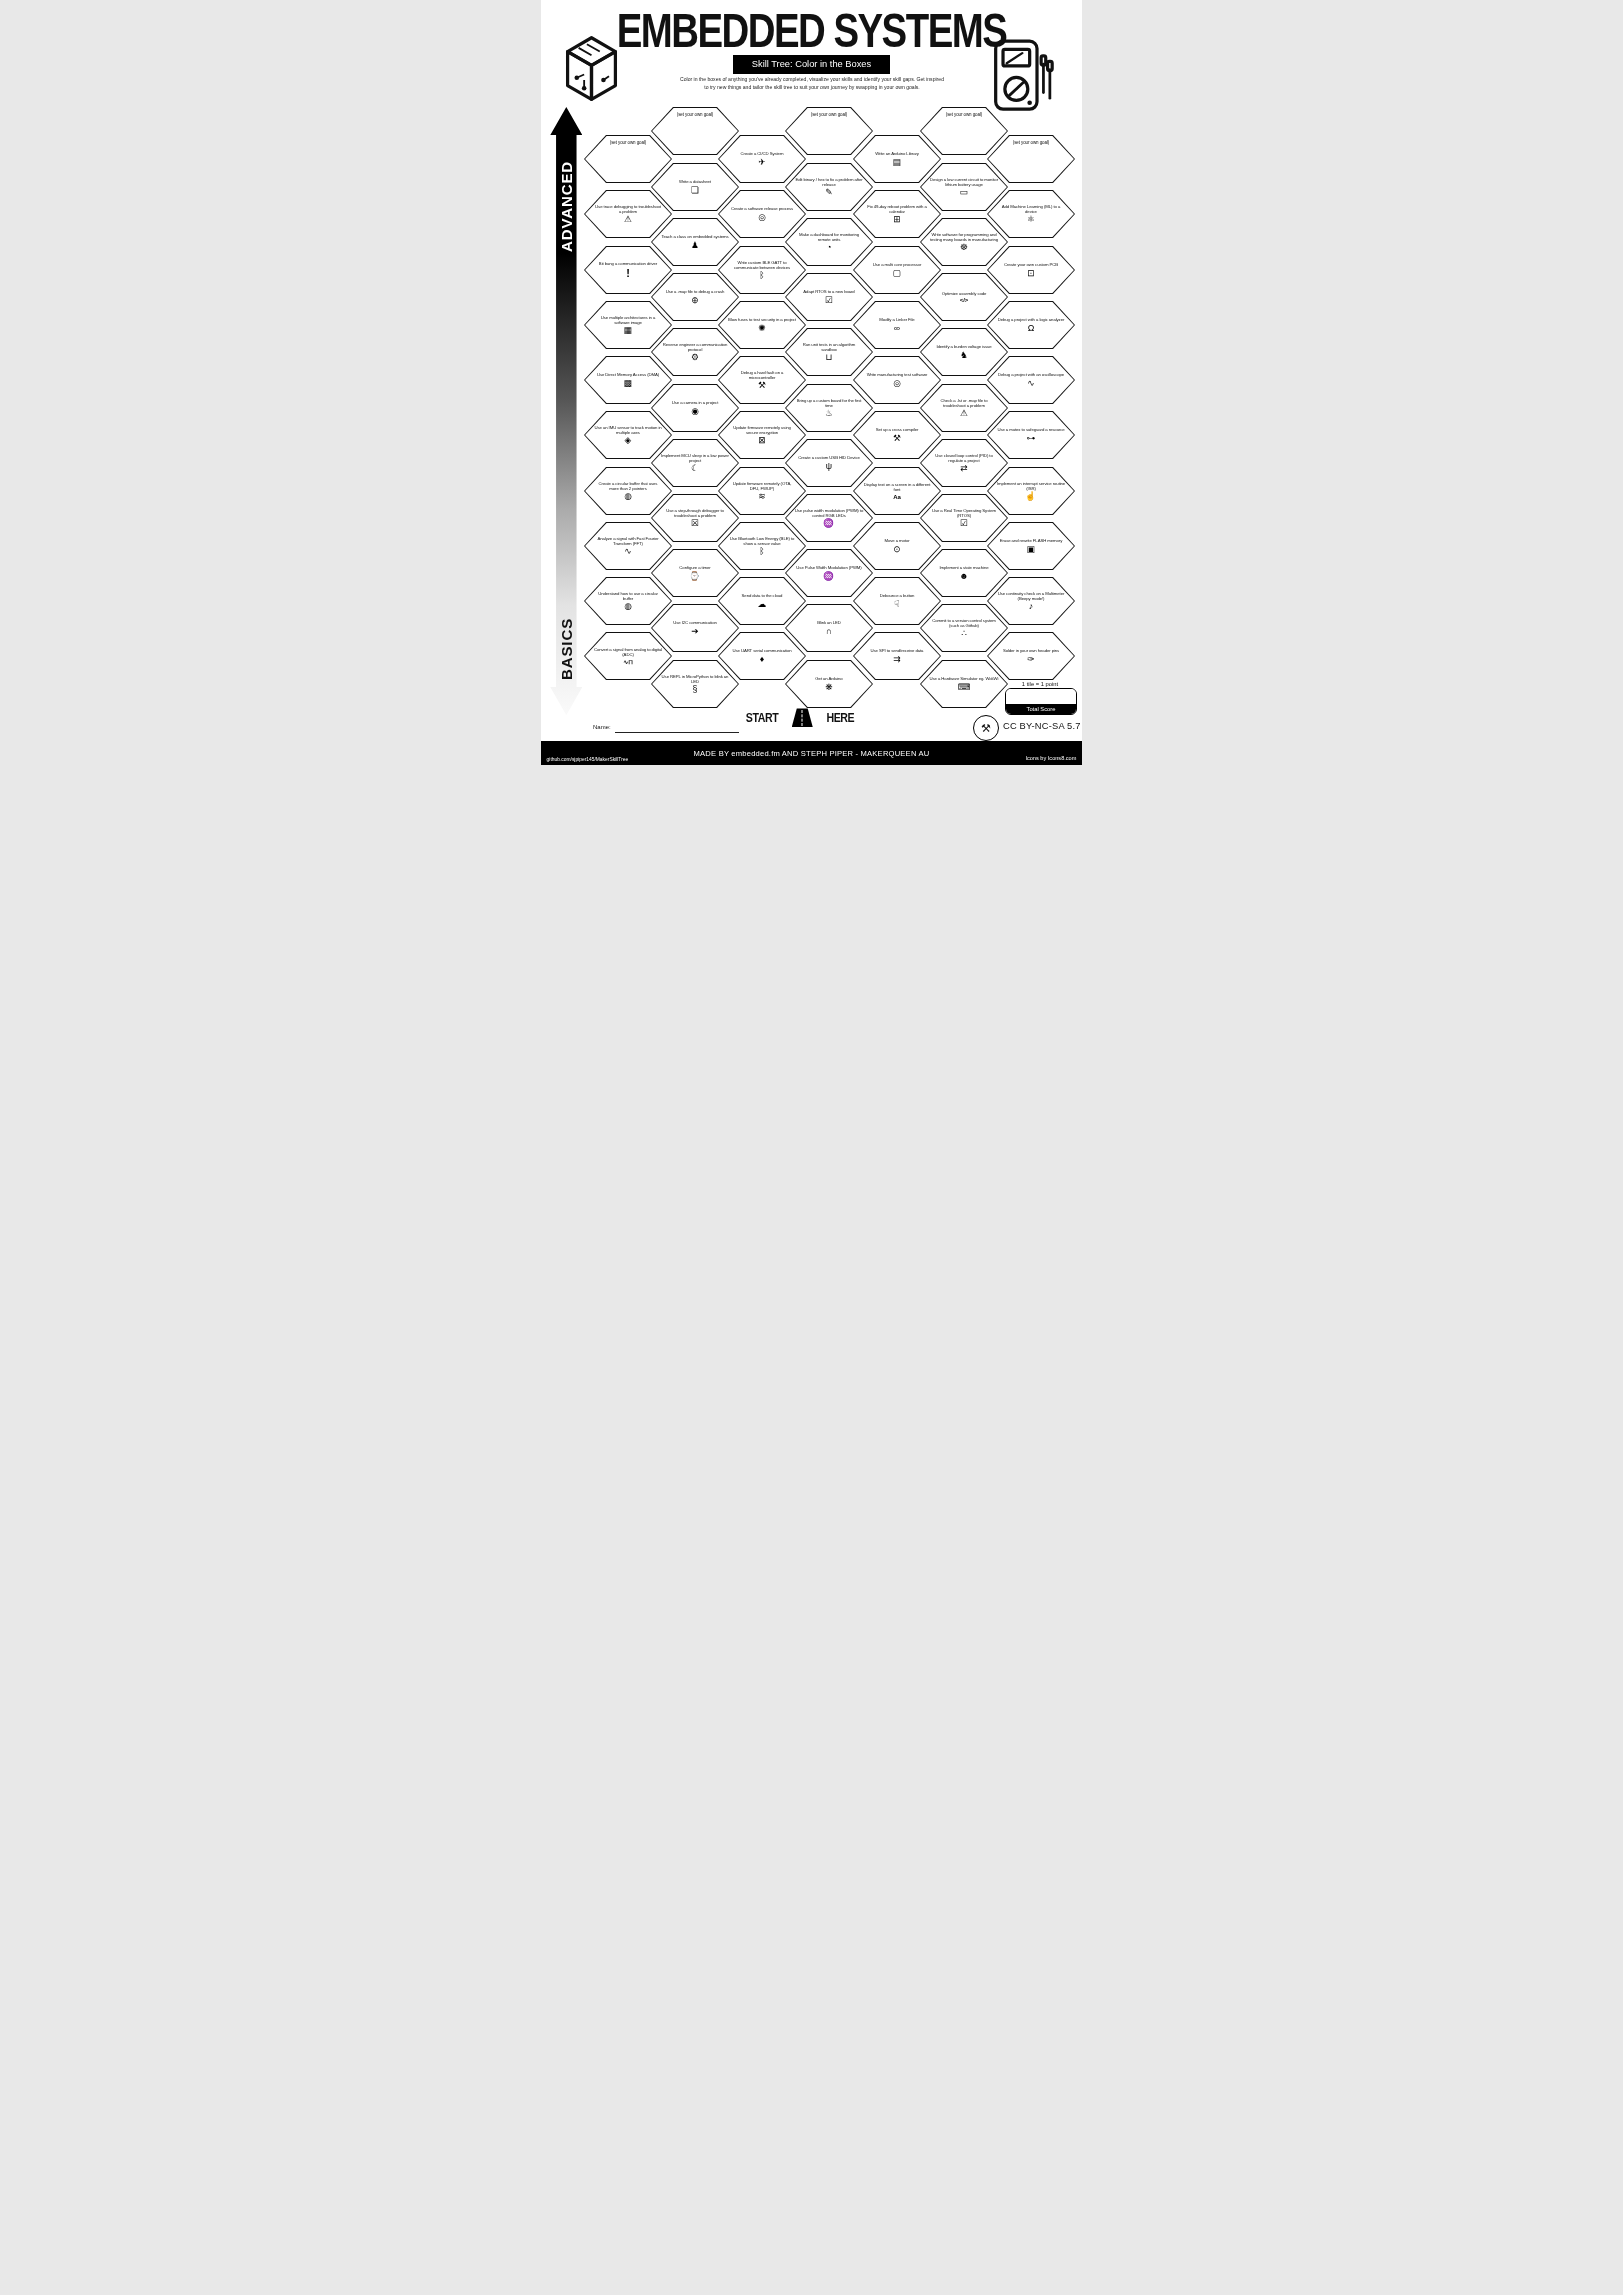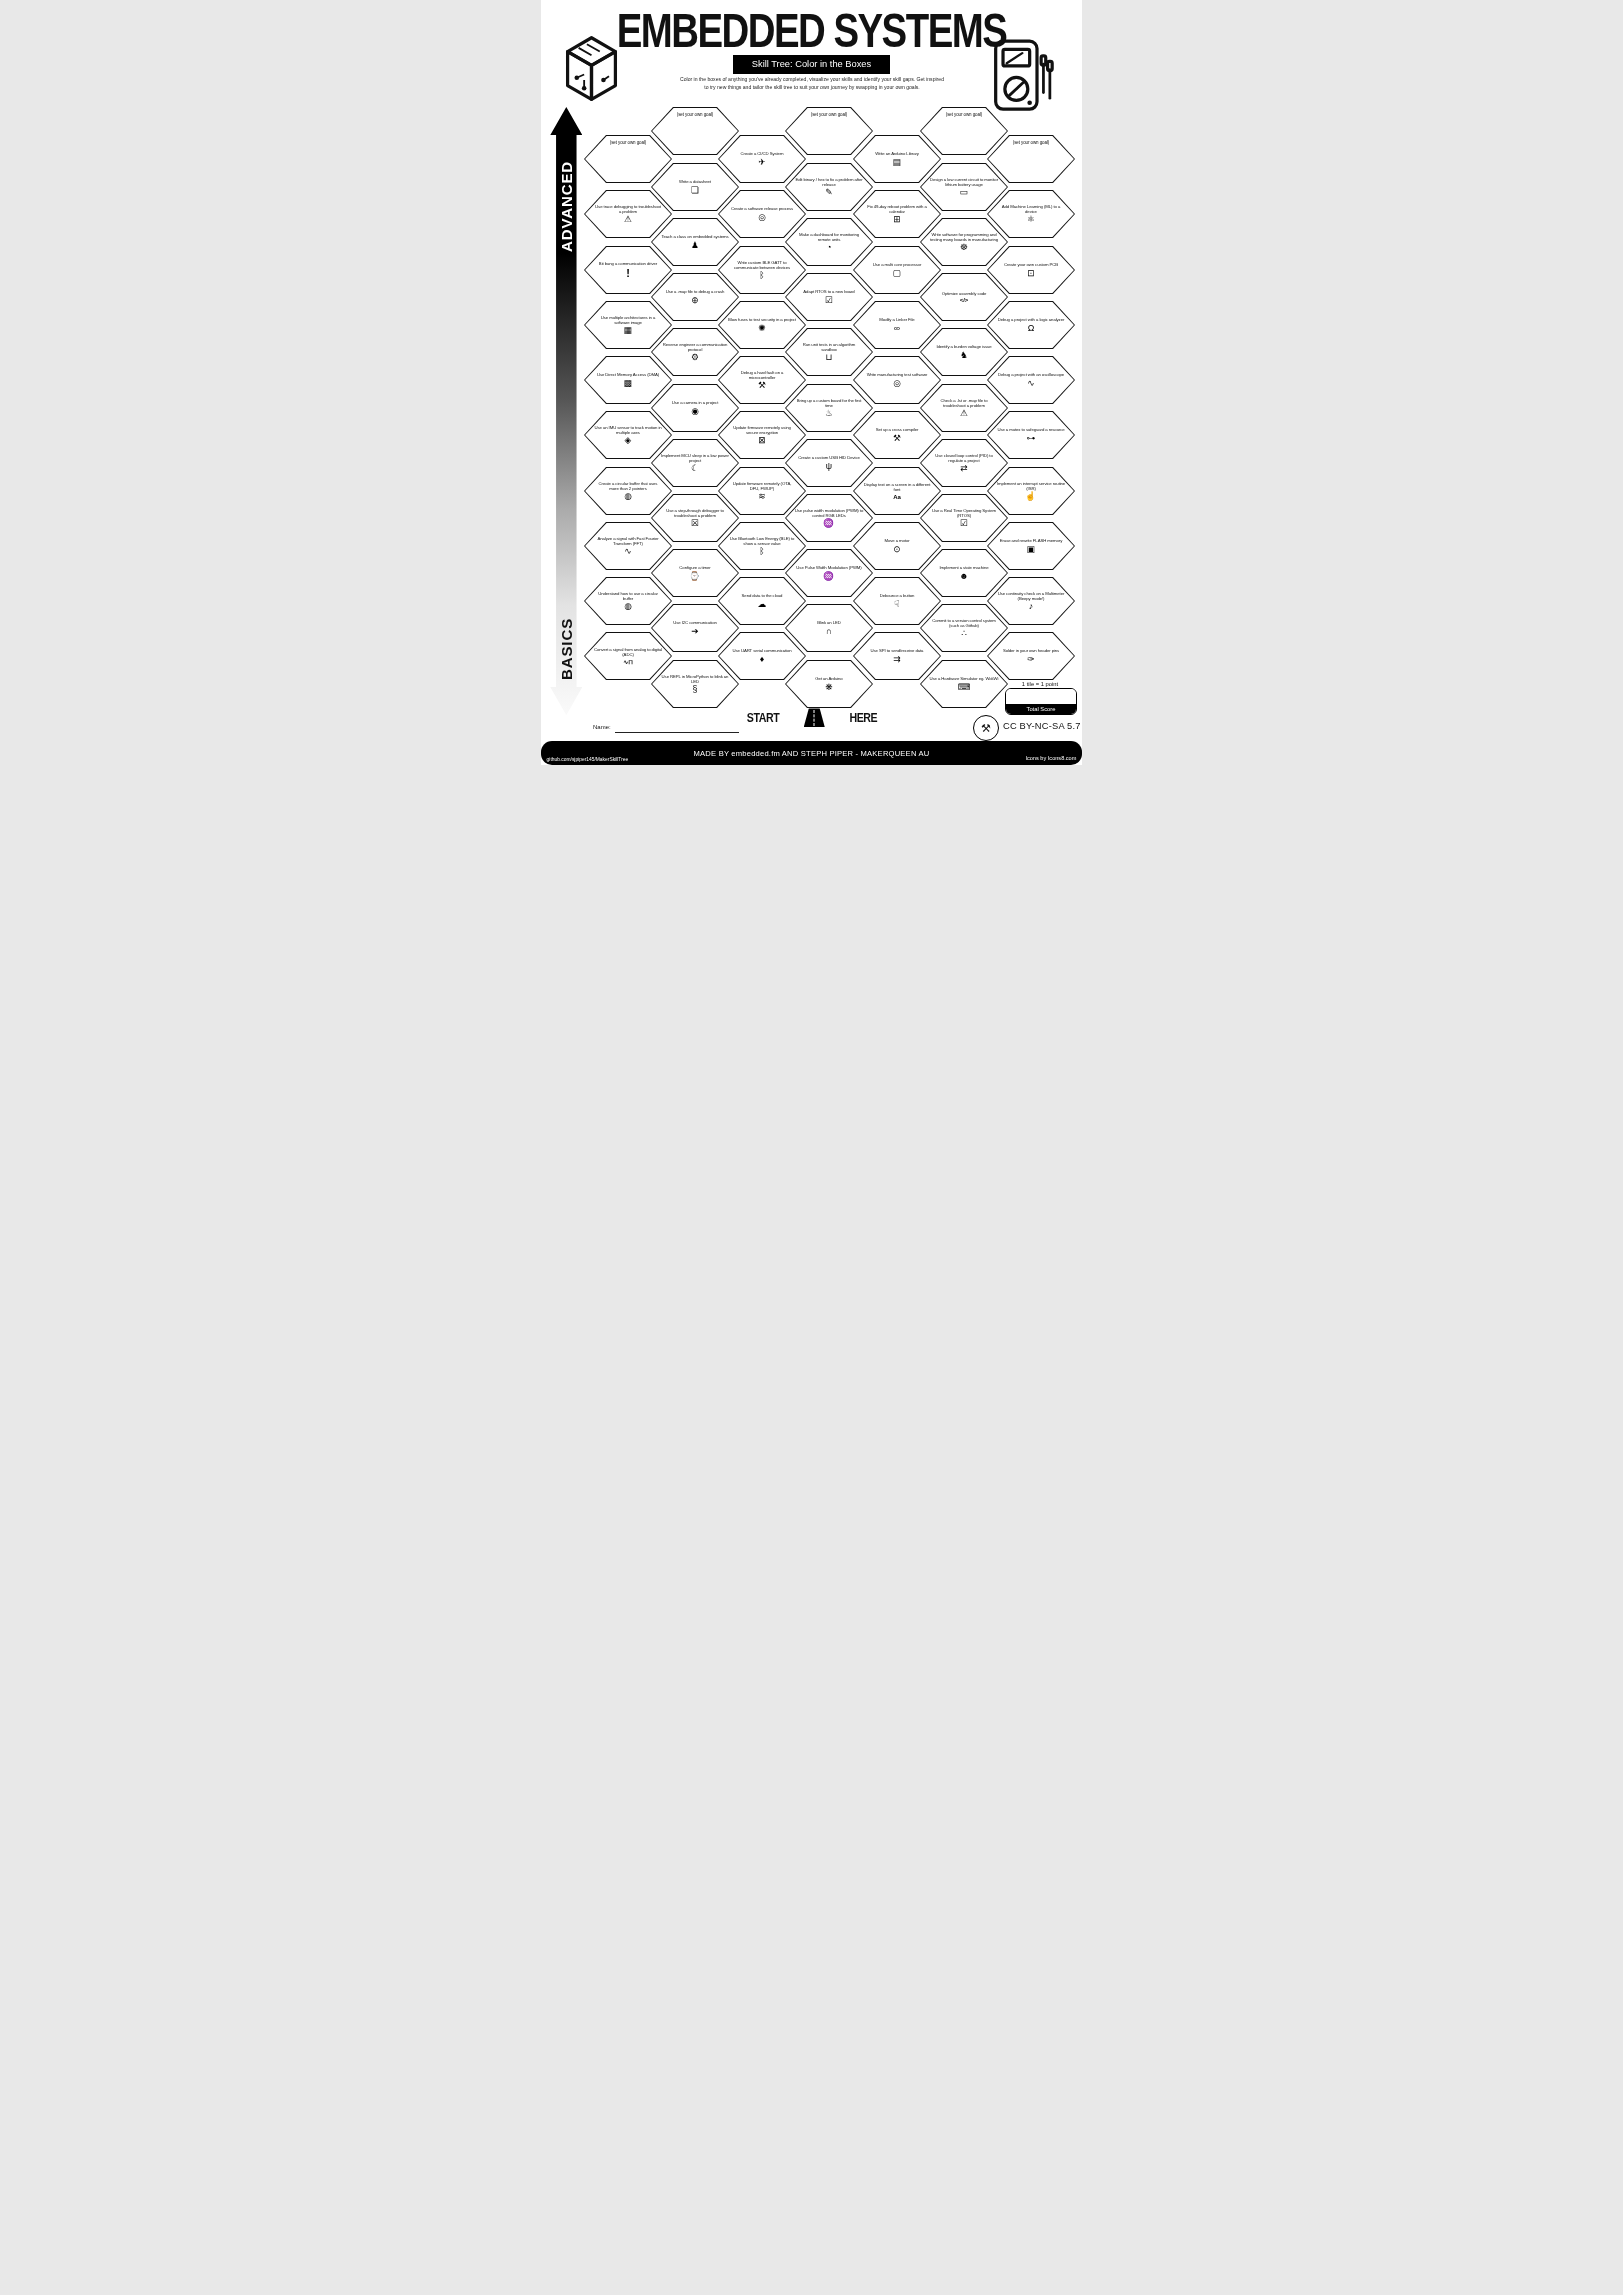--- a/index.html
+++ b/index.html
@@ -39,22 +39,22 @@
       display:flex;flex-direction:column;align-items:center;justify-content:center;gap:1.4px;}
   .hl{display:block;max-width:69px;text-align:center;font-size:4.3px;line-height:1.16;
       letter-spacing:-0.1px;color:#111;}
   .hic{display:block;font-size:8.8px;line-height:1;color:#000;}
   .hic.txt{font-size:6px;font-weight:bold;}
   .hic.big{font-size:11px;font-weight:bold;}
   .hex.goal .hi{justify-content:flex-start;padding-top:3.7px;}
   .hex.goal .hl{font-size:4.5px;}
 
   
-  .start-row{position:absolute;top:708px;left:199px;width:143px;height:19.4px;
-    display:flex;align-items:center;justify-content:center;gap:22px;}
+  .start-row{position:absolute;top:708px;left:187px;width:143px;height:19.4px;
+    display:flex;align-items:center;justify-content:center;gap:11px;}
   .start-word{font-size:12.5px;font-weight:bold;letter-spacing:-0.5px;transform:scaleX(0.85);}
   .road{position:relative;width:21px;height:18.5px;background:#000;
     clip-path:polygon(24% 0,76% 0,100% 100%,0 100%);}
   .road:after{content:"";position:absolute;left:50%;top:6%;bottom:6%;width:0;
     border-left:1.4px dashed #fff;transform:translateX(-50%);}
 
   .name-label{position:absolute;top:724px;left:52px;font-size:6px;}
   .name-line{position:absolute;top:724px;left:74px;width:124px;height:8.3px;
     border-bottom:0.9px solid #222;}
 
@@ -63,21 +63,21 @@
     border:1.2px solid #000;border-radius:6px;overflow:hidden;background:#fff;}
   .score-input{position:absolute;top:0;left:0;right:0;bottom:10.2px;background:#fff;}
   .score-band{position:absolute;left:0;right:0;bottom:0;height:10.2px;background:#000;color:#fff;
     display:flex;align-items:center;justify-content:center;font-size:5.8px;}
 
   .cc-logo{position:absolute;top:715px;left:432px;width:24px;height:24px;border:0.9px solid #000;
     border-radius:50%;background:#fff;display:flex;align-items:center;justify-content:center;
     font-size:11px;}
   .cc-text{position:absolute;top:721px;left:462px;width:78px;font-size:9.3px;letter-spacing:0.2px;}
 
-  .footer{position:absolute;left:0;right:0;bottom:0;height:23.6px;background:#000;color:#fff;border-radius:11px;}
+  .footer{position:absolute;left:0;right:0;bottom:0;height:23.6px;background:#000;color:#fff;}
   .footer .f-center{position:absolute;left:0;right:0;top:0;bottom:0;display:flex;align-items:center;
     justify-content:center;font-size:7.6px;letter-spacing:0.2px;}
   .footer .f-left{position:absolute;left:5.6px;bottom:3.2px;font-size:4.9px;}
   .footer .f-right{position:absolute;right:5.6px;bottom:4.2px;font-size:5.6px;}
 </style>
 </head>
 <body>
 
 <div id="page">
 

